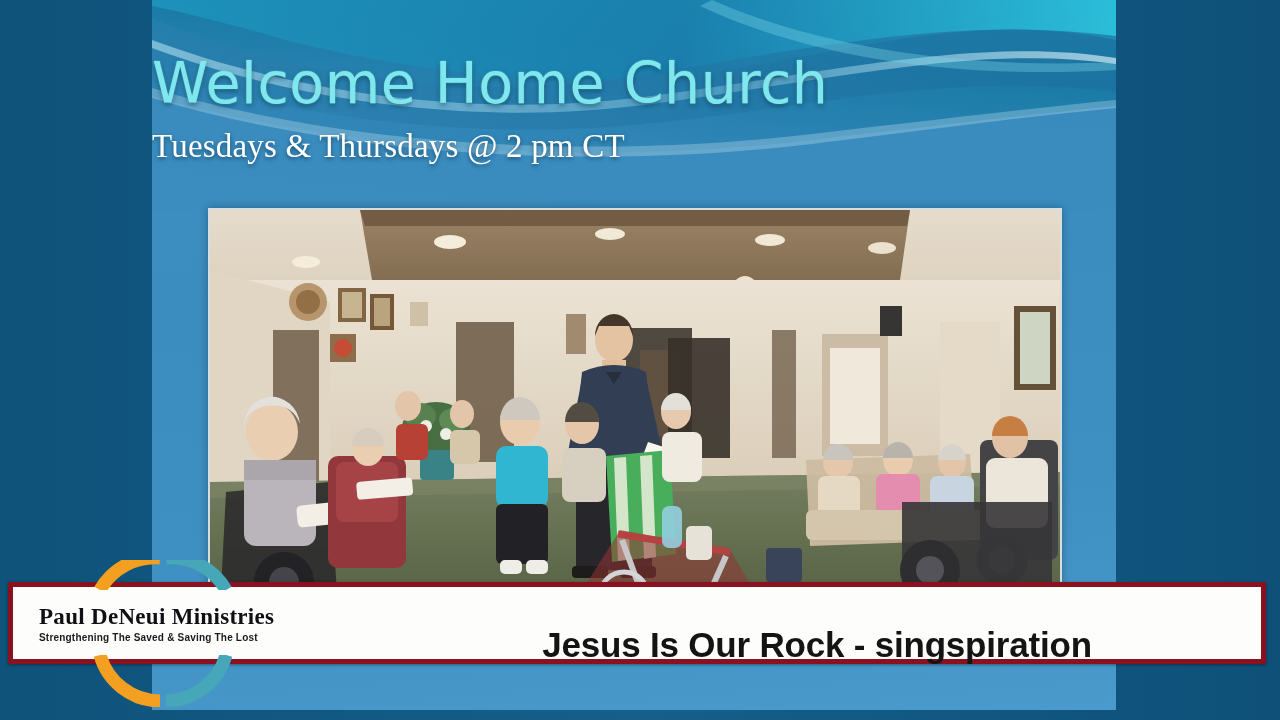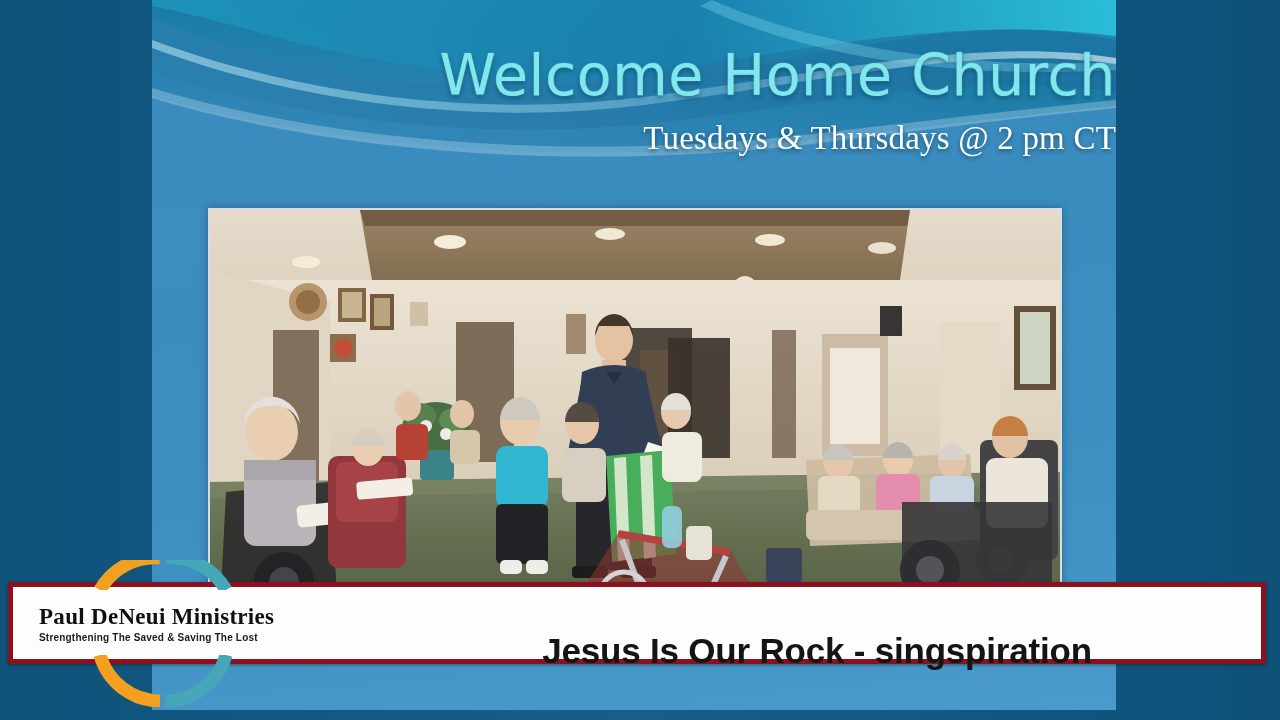--- a/index.html
+++ b/index.html
@@ -19,21 +19,21 @@
     background:linear-gradient(175deg,#3f92c4 0%,#3b8cbf 40%,#3e8fc2 70%,#4a9bcb 100%);
     overflow:hidden;
   }
   
   .swoosh-wrap{position:absolute;left:0;top:0;width:100%;height:210px;overflow:hidden;}
   .swoosh-bg{position:absolute;left:0;top:0;width:100%;height:210px;
     background:linear-gradient(185deg,#1b8fb4 0%,#1a7ba6 30%,#2f85b6 62%,#3b8cbf 100%);}
   .swoosh-svg{position:absolute;left:0;top:0;}
 
   
-  #title-block{position:absolute;left:0;top:46px;width:100%;text-align:right;}
+  #title-block{position:absolute;left:0;top:54px;width:100%;text-align:left;}
   #slide-title{
     font-family:"DejaVu Sans",sans-serif;
     font-size:57px;font-weight:400;letter-spacing:.5px;
     color:#7fe8ee;
     text-shadow:0 2px 5px rgba(0,40,60,.55),0 0 2px rgba(160,255,255,.6);
     line-height:1.05;margin:0;
   }
   #slide-subtitle{
     font-family:"Liberation Serif",serif;
     font-size:33px;font-weight:400;color:#ffffff;
@@ -51,21 +51,21 @@
   #photo{position:absolute;inset:0;}
   #photo svg{display:block;width:100%;height:100%;}
 
   
   #lower-banner{
     position:absolute;left:8px;top:582px;width:1258px;height:82px;
     background:#fdfdfb;
     border:5px solid #8a1220;
     box-sizing:border-box;
     box-shadow:0 1px 3px rgba(0,0,0,.4);
-    display:flex;
+    display:flex;align-items:center;
   }
   #ministry-logo{
     position:relative;width:390px;height:100%;flex:0 0 390px;
     display:flex;flex-direction:column;justify-content:center;
     padding-left:20px;box-sizing:border-box;
   }
   #ministry-name{
     font-family:"Liberation Serif",serif;font-weight:700;
     font-size:23px;color:#101014;letter-spacing:.3px;margin:0 0 2px 6px;
     position:relative;z-index:3;

